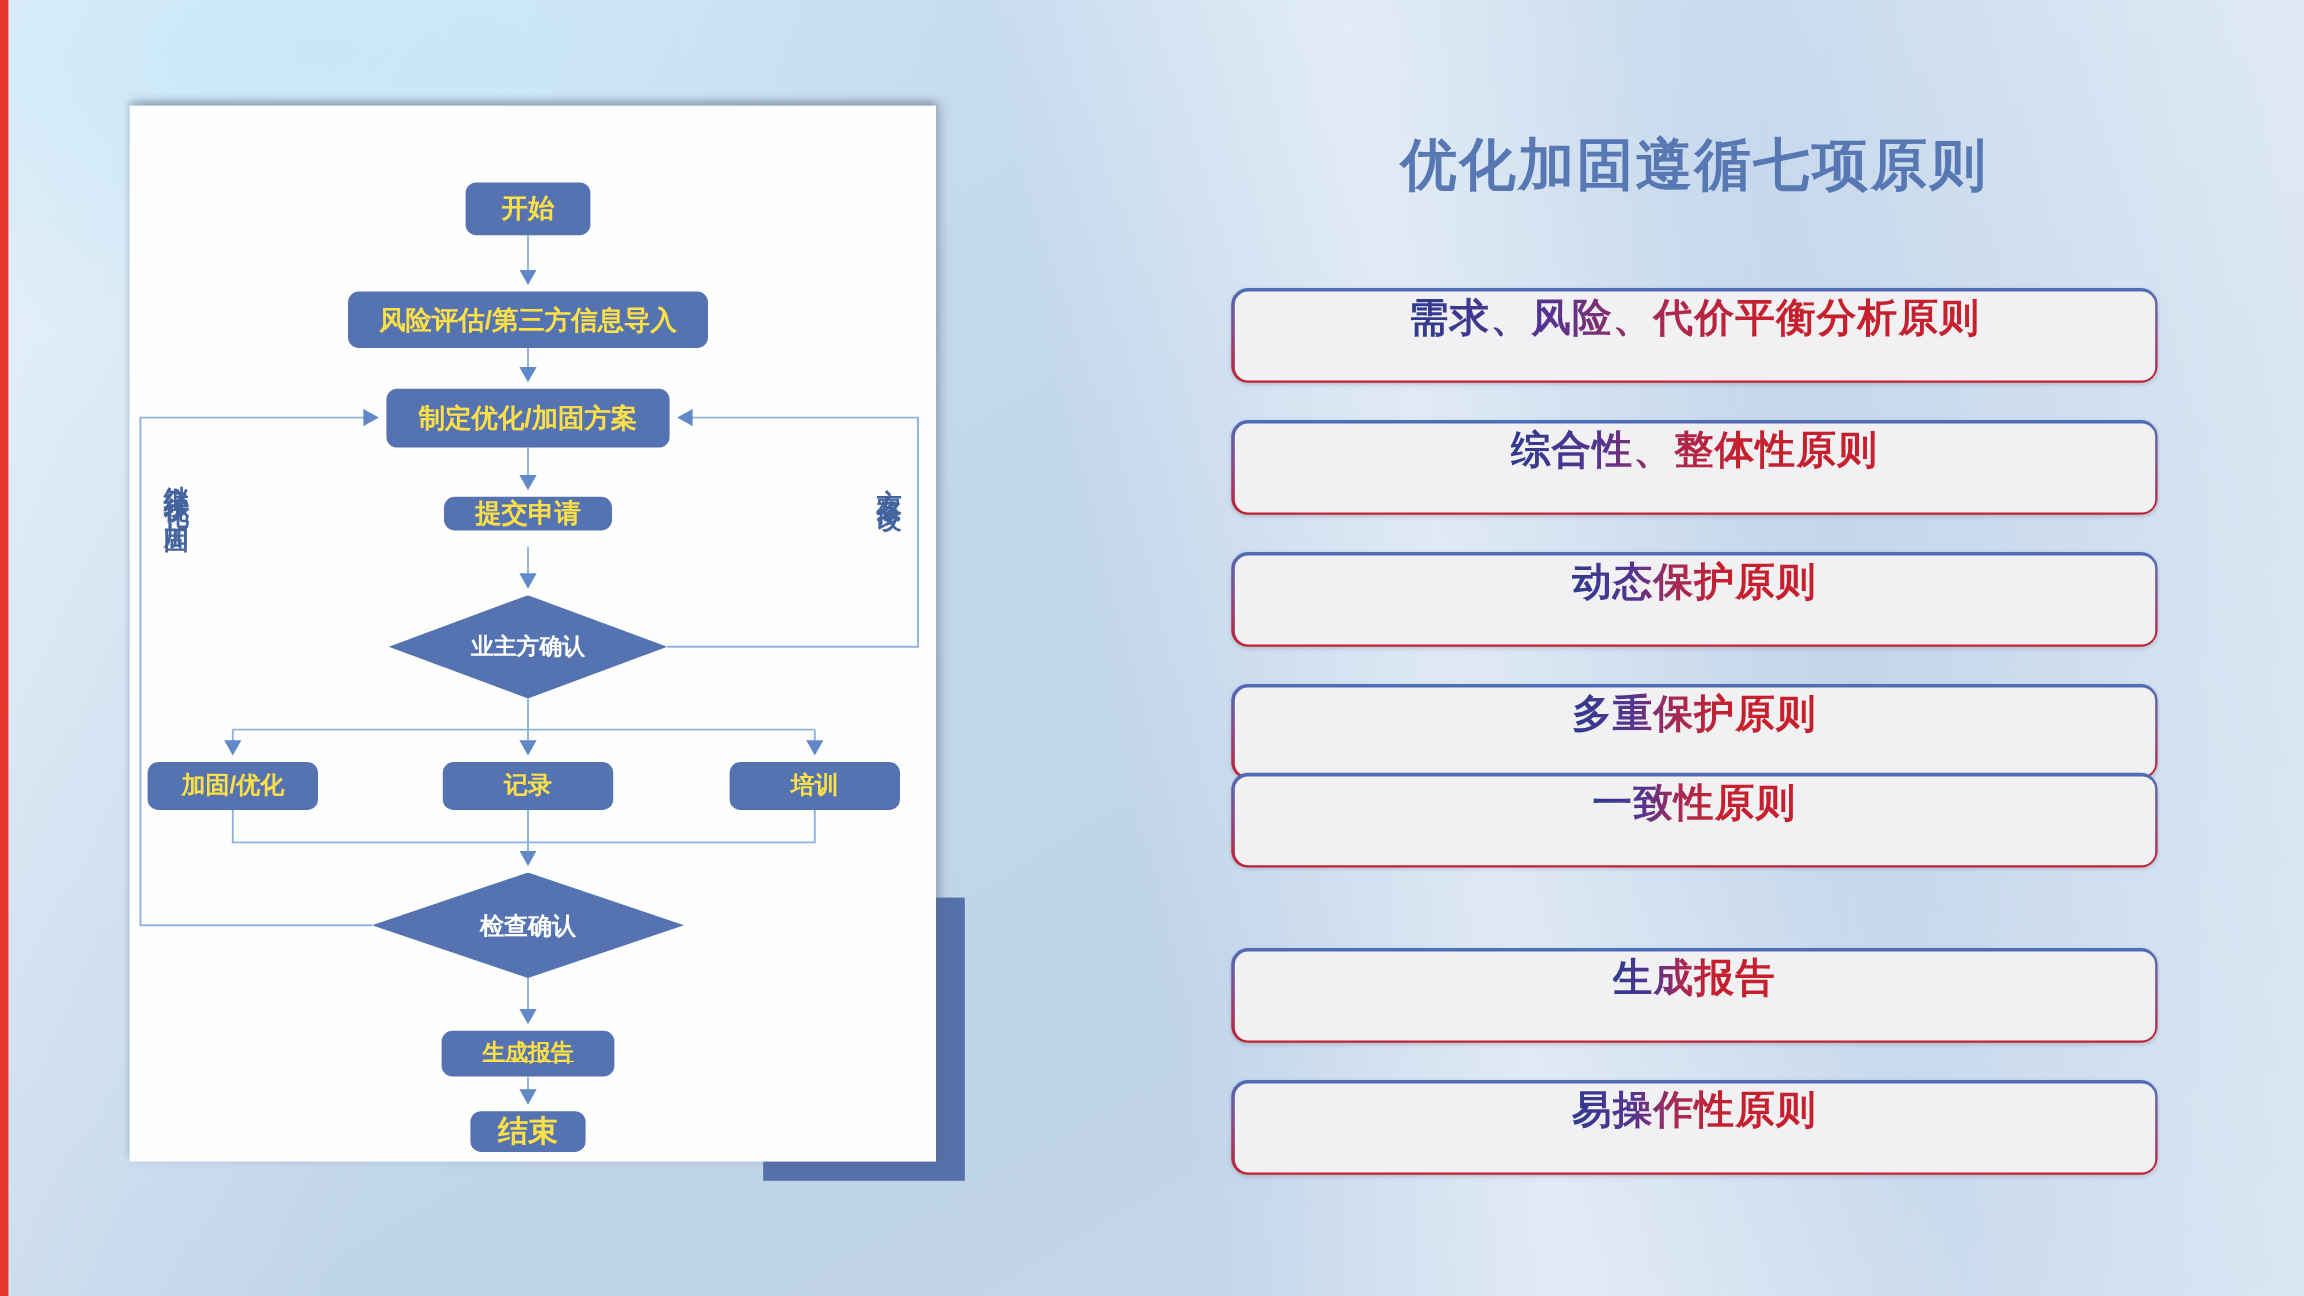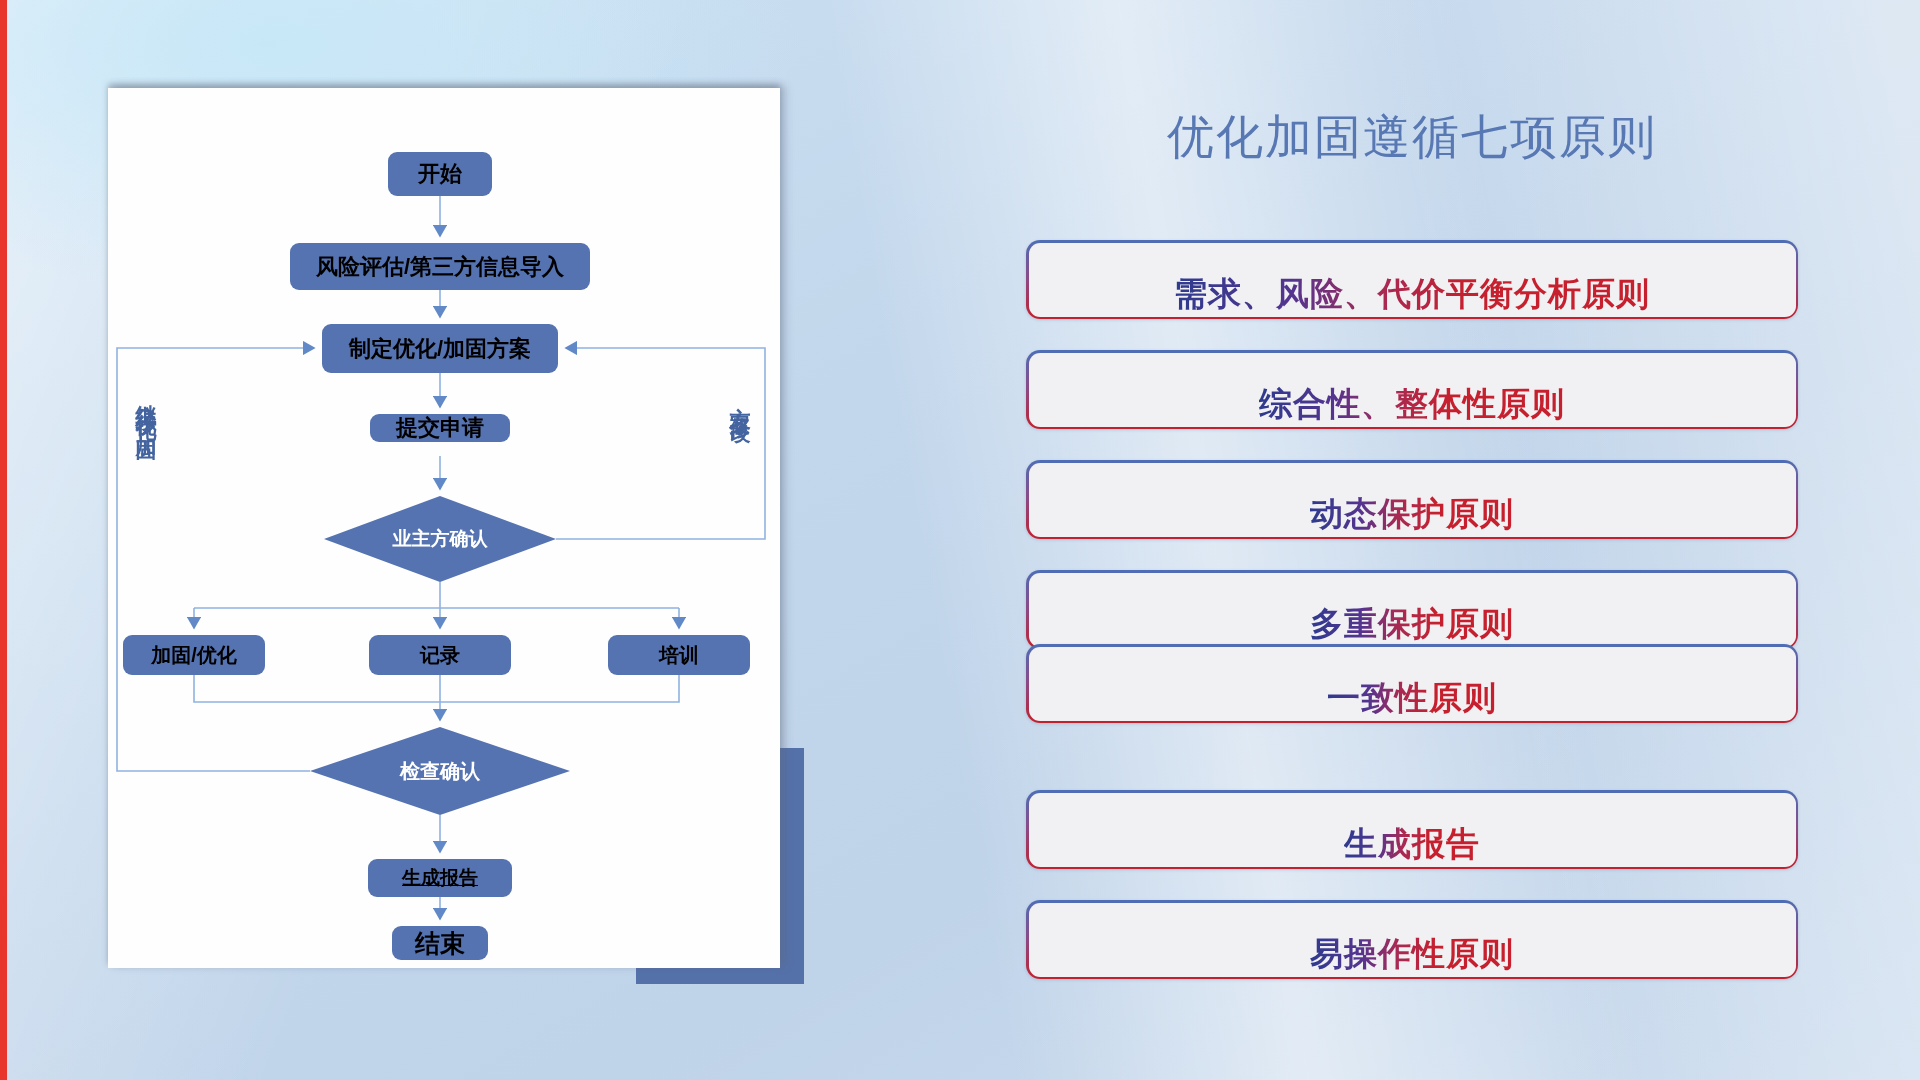--- a/index.html
+++ b/index.html
@@ -24,21 +24,21 @@
   
   .flow-card {
     position: absolute; left: 108px; top: 88px; width: 672px; height: 880px;
     background: #fefefe;
     box-shadow: 0 -4px 6px rgba(96,108,128,0.45), 6px -2px 8px rgba(96,108,128,0.28);
   }
   .flow-svg { position: absolute; left: 0; top: 0; width: 672px; height: 880px; }
 
   .node {
     position: absolute; display: flex; align-items: center; justify-content: center;
-    background: #5573b1; color: #000000; font-weight: bold; text-align: center;
+    background: #5573b1; color: #fde047; font-weight: bold; text-align: center;
     border-radius: 9px; line-height: 1.15;
   }
   .n-start   { left: 280px; top: 64px;  width: 104px; height: 44px; font-size: 22px; }
   .n-risk    { left: 182px; top: 155px; width: 300px; height: 47px; font-size: 22px; }
   .n-plan    { left: 214px; top: 236px; width: 236px; height: 49px; font-size: 22px; }
   .n-submit  { left: 262px; top: 326px; width: 140px; height: 28px; font-size: 22px; }
   .n-harden  { left: 15px;  top: 547px; width: 142px; height: 40px; font-size: 20px; }
   .n-record  { left: 261px; top: 547px; width: 142px; height: 40px; font-size: 20px; }
   .n-train   { left: 500px; top: 547px; width: 142px; height: 40px; font-size: 20px; }
   .n-report  { left: 260px; top: 771px; width: 144px; height: 38px; font-size: 19px; text-decoration: underline; }
@@ -55,31 +55,31 @@
   .side-label {
     position: absolute; writing-mode: vertical-lr; text-orientation: mixed;
     color: #44649f; font-weight: bold; font-size: 21px; letter-spacing: 5px; line-height: 1;
   }
   .sl-left  { left: 28px;  top: 300px; height: 260px; }
   .sl-right { left: 622px; top: 302px; height: 190px; }
 
   
   .headline {
     position: absolute; left: 1026px; top: 106px; width: 772px; height: 64px;
-    text-align: center; font-size: 47px; font-weight: normal; color: #5878b4; letter-spacing: 2px;
+    text-align: center; font-size: 47px; font-weight: bold; color: #5878b4; letter-spacing: 2px;
   }
   .p-box {
     position: absolute; left: 1026px; width: 772px; height: 79px;
     padding: 2.5px; border-radius: 14px;
     background: linear-gradient(to bottom, #4d6eb6 0%, #8a4a87 48%, #c2202e 100%);
     box-shadow: 0 1px 3px rgba(90,100,130,0.25);
   }
   .p-inner {
     width: 100%; height: 100%; border-radius: 11px; background: #f1f1f3;
-    display: flex; align-items: flex-end; justify-content: center;
+    display: flex; align-items: flex-start; justify-content: center;
   }
   .p-label {
     font-size: 33px; font-weight: bold; letter-spacing: 1px;
     background: linear-gradient(90deg, #2e3b8e 0%, #55348f 25%, #a62a55 42%, #c6202e 62%, #c6202e 100%);
     -webkit-background-clip: text; background-clip: text; color: transparent;
   }
   .pb-0 { top: 240px; } .pb-1 { top: 350px; } .pb-2 { top: 460px; }
   .pb-3 { top: 570px; } .pb-4 { top: 644px; } .pb-5 { top: 790px; } .pb-6 { top: 900px; }
 </style>
 </head>

